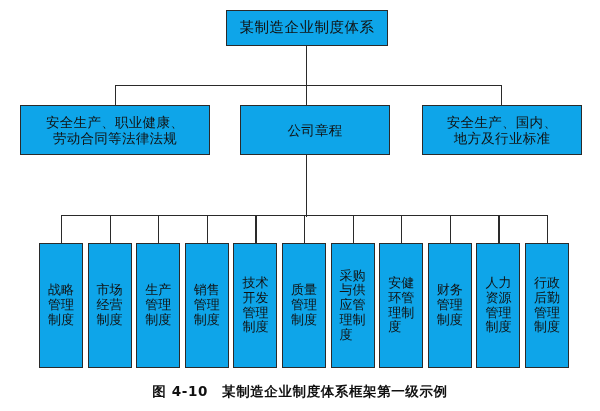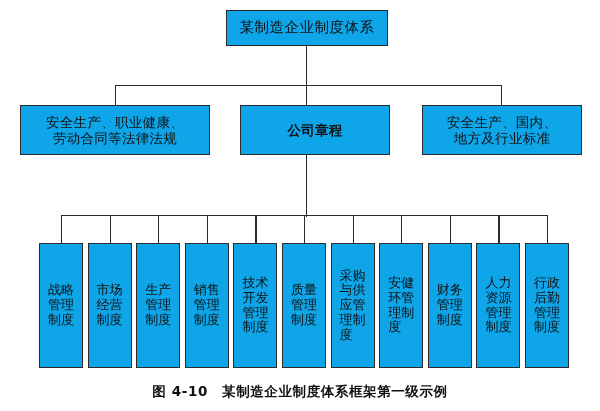--- a/index.html
+++ b/index.html
@@ -28,21 +28,21 @@
   #root-box{
     left:226px;top:10px;width:162px;height:36px;
     font-size:14.5px;
     letter-spacing:0.5px;
   }
   
   .l2{
     top:105px;height:50px;font-size:13.5px;letter-spacing:0.3px;
   }
   #l2-0{left:20px;width:190px;}
-  #l2-1{left:240px;width:150px;font-weight:bold;}
+  #l2-1{left:240px;width:150px;}
   #l2-2{left:422px;width:160px;}
   .l2 .l2txt{display:block;white-space:pre-line;}
   
   .l3{
     top:243px;height:125px;
     display:block;
     padding:0;
   }
   .vwrap{
     height:100%;

